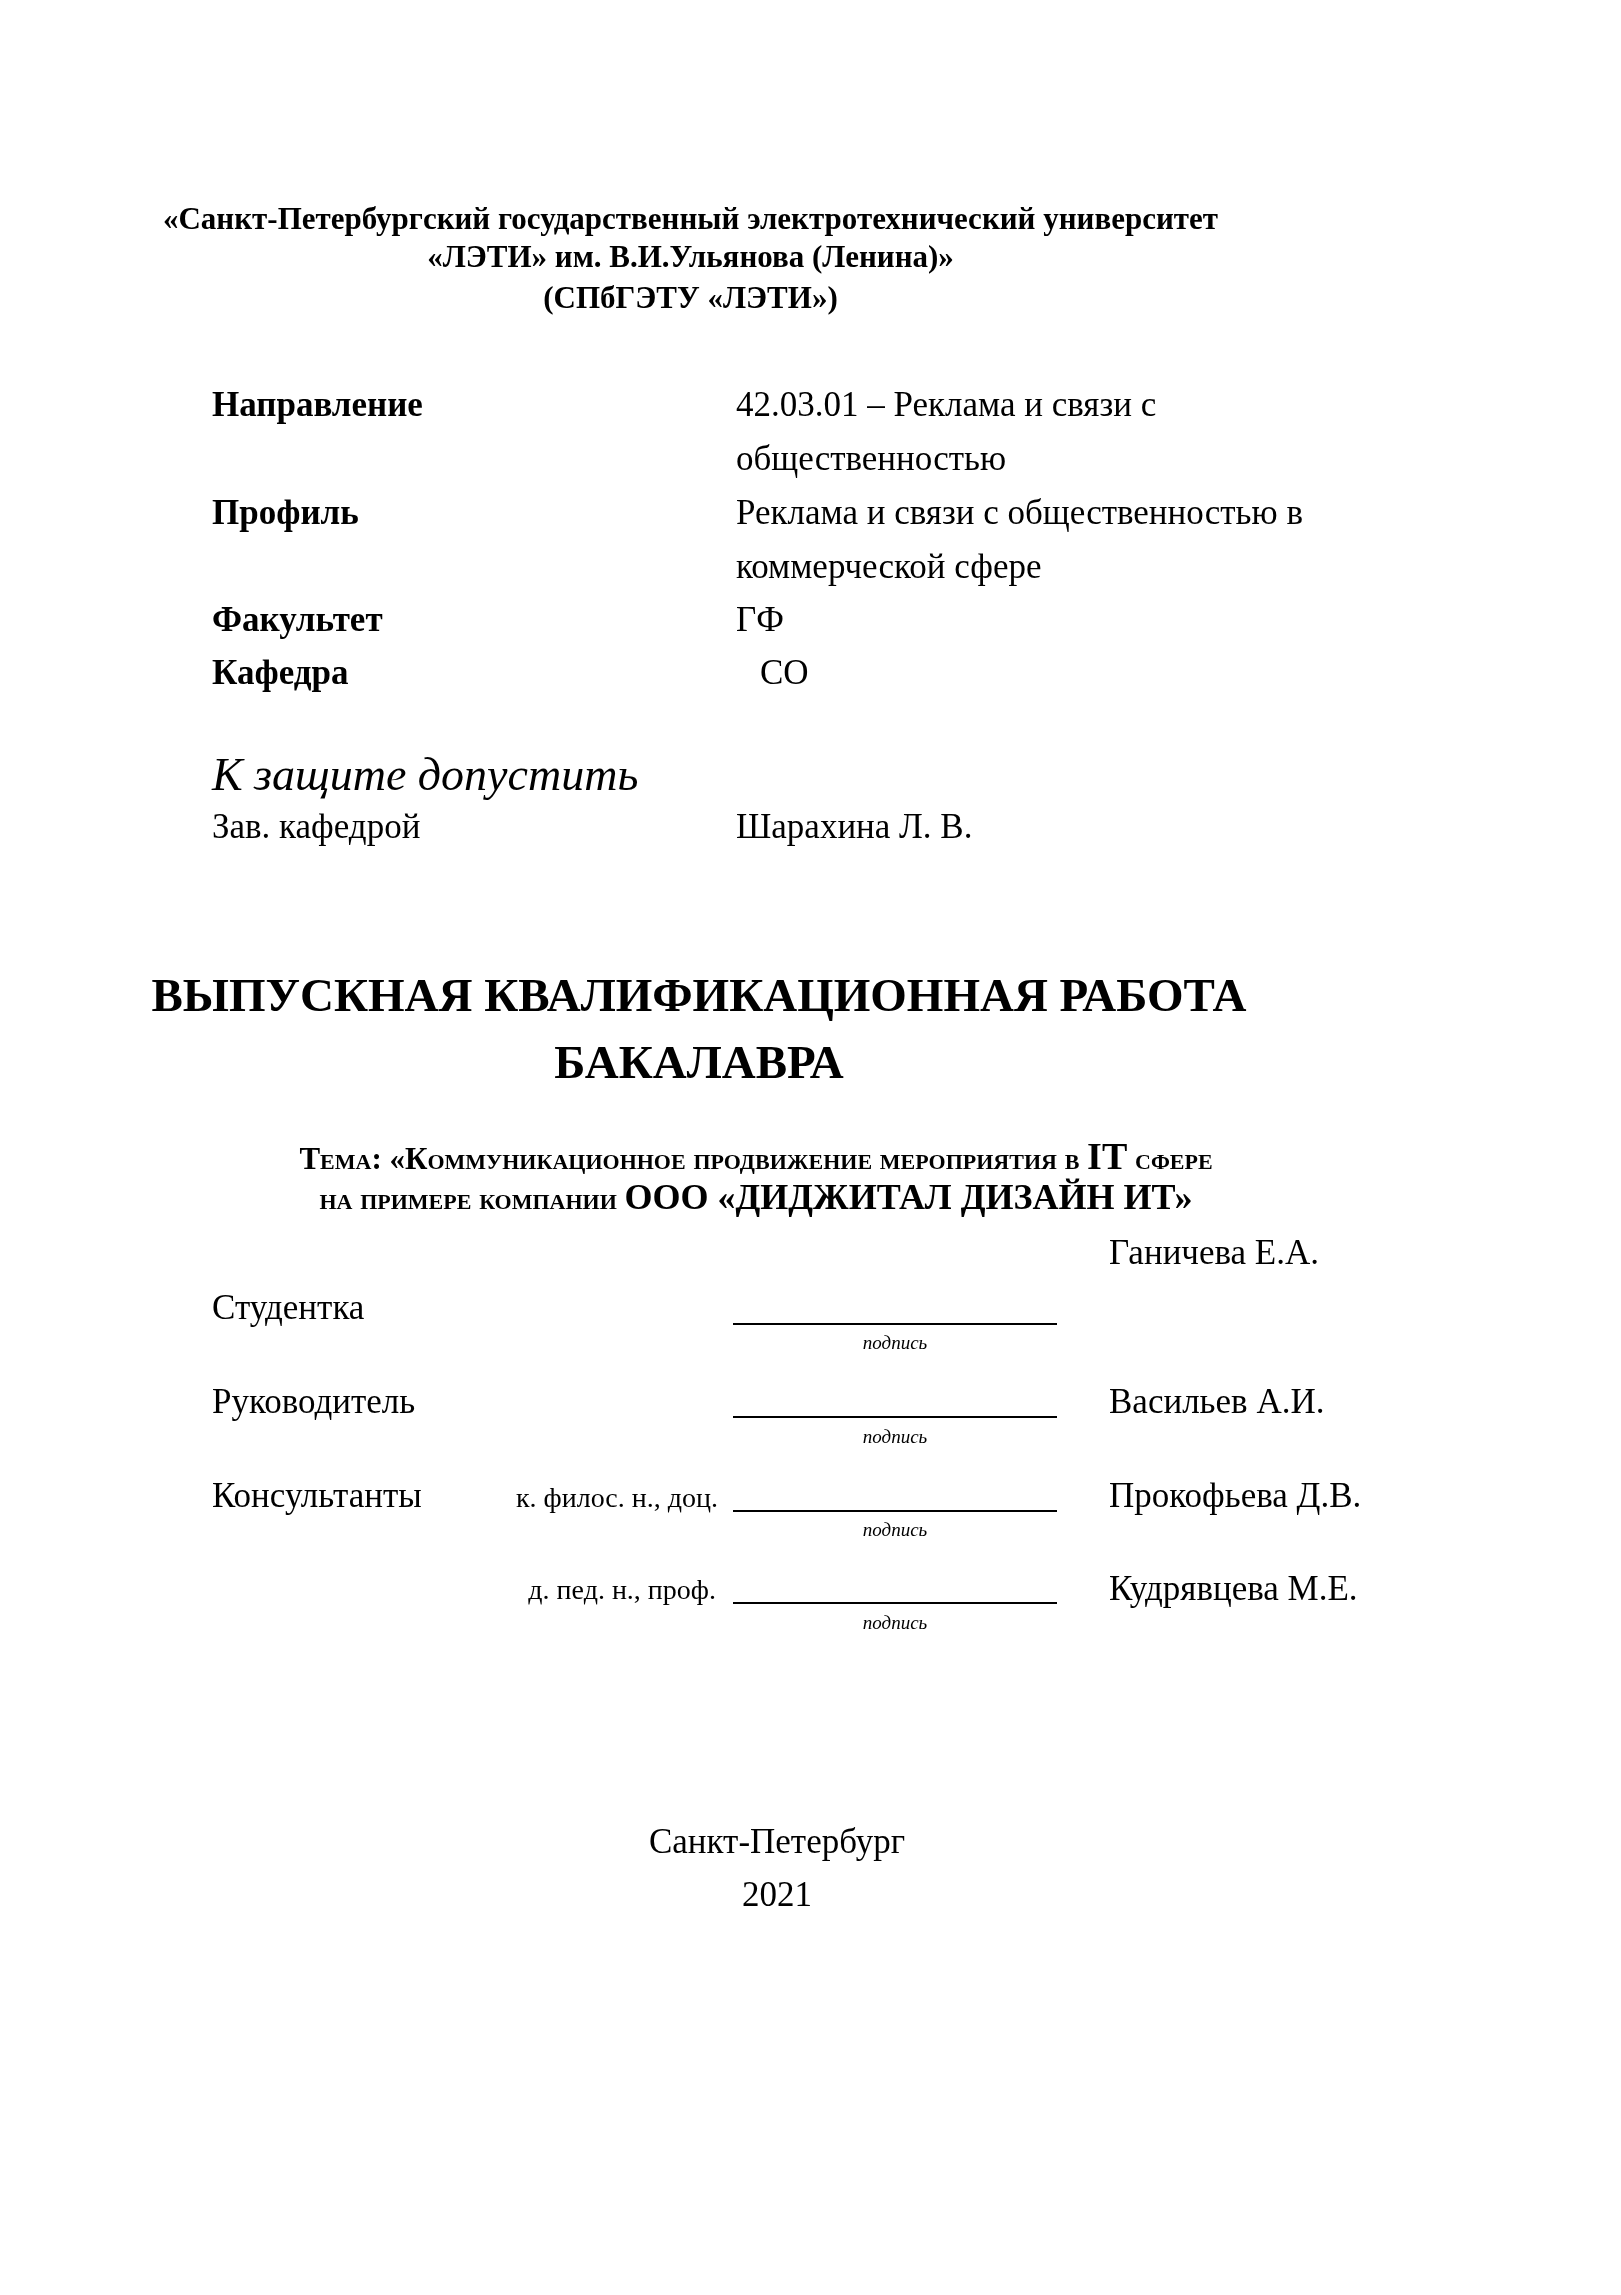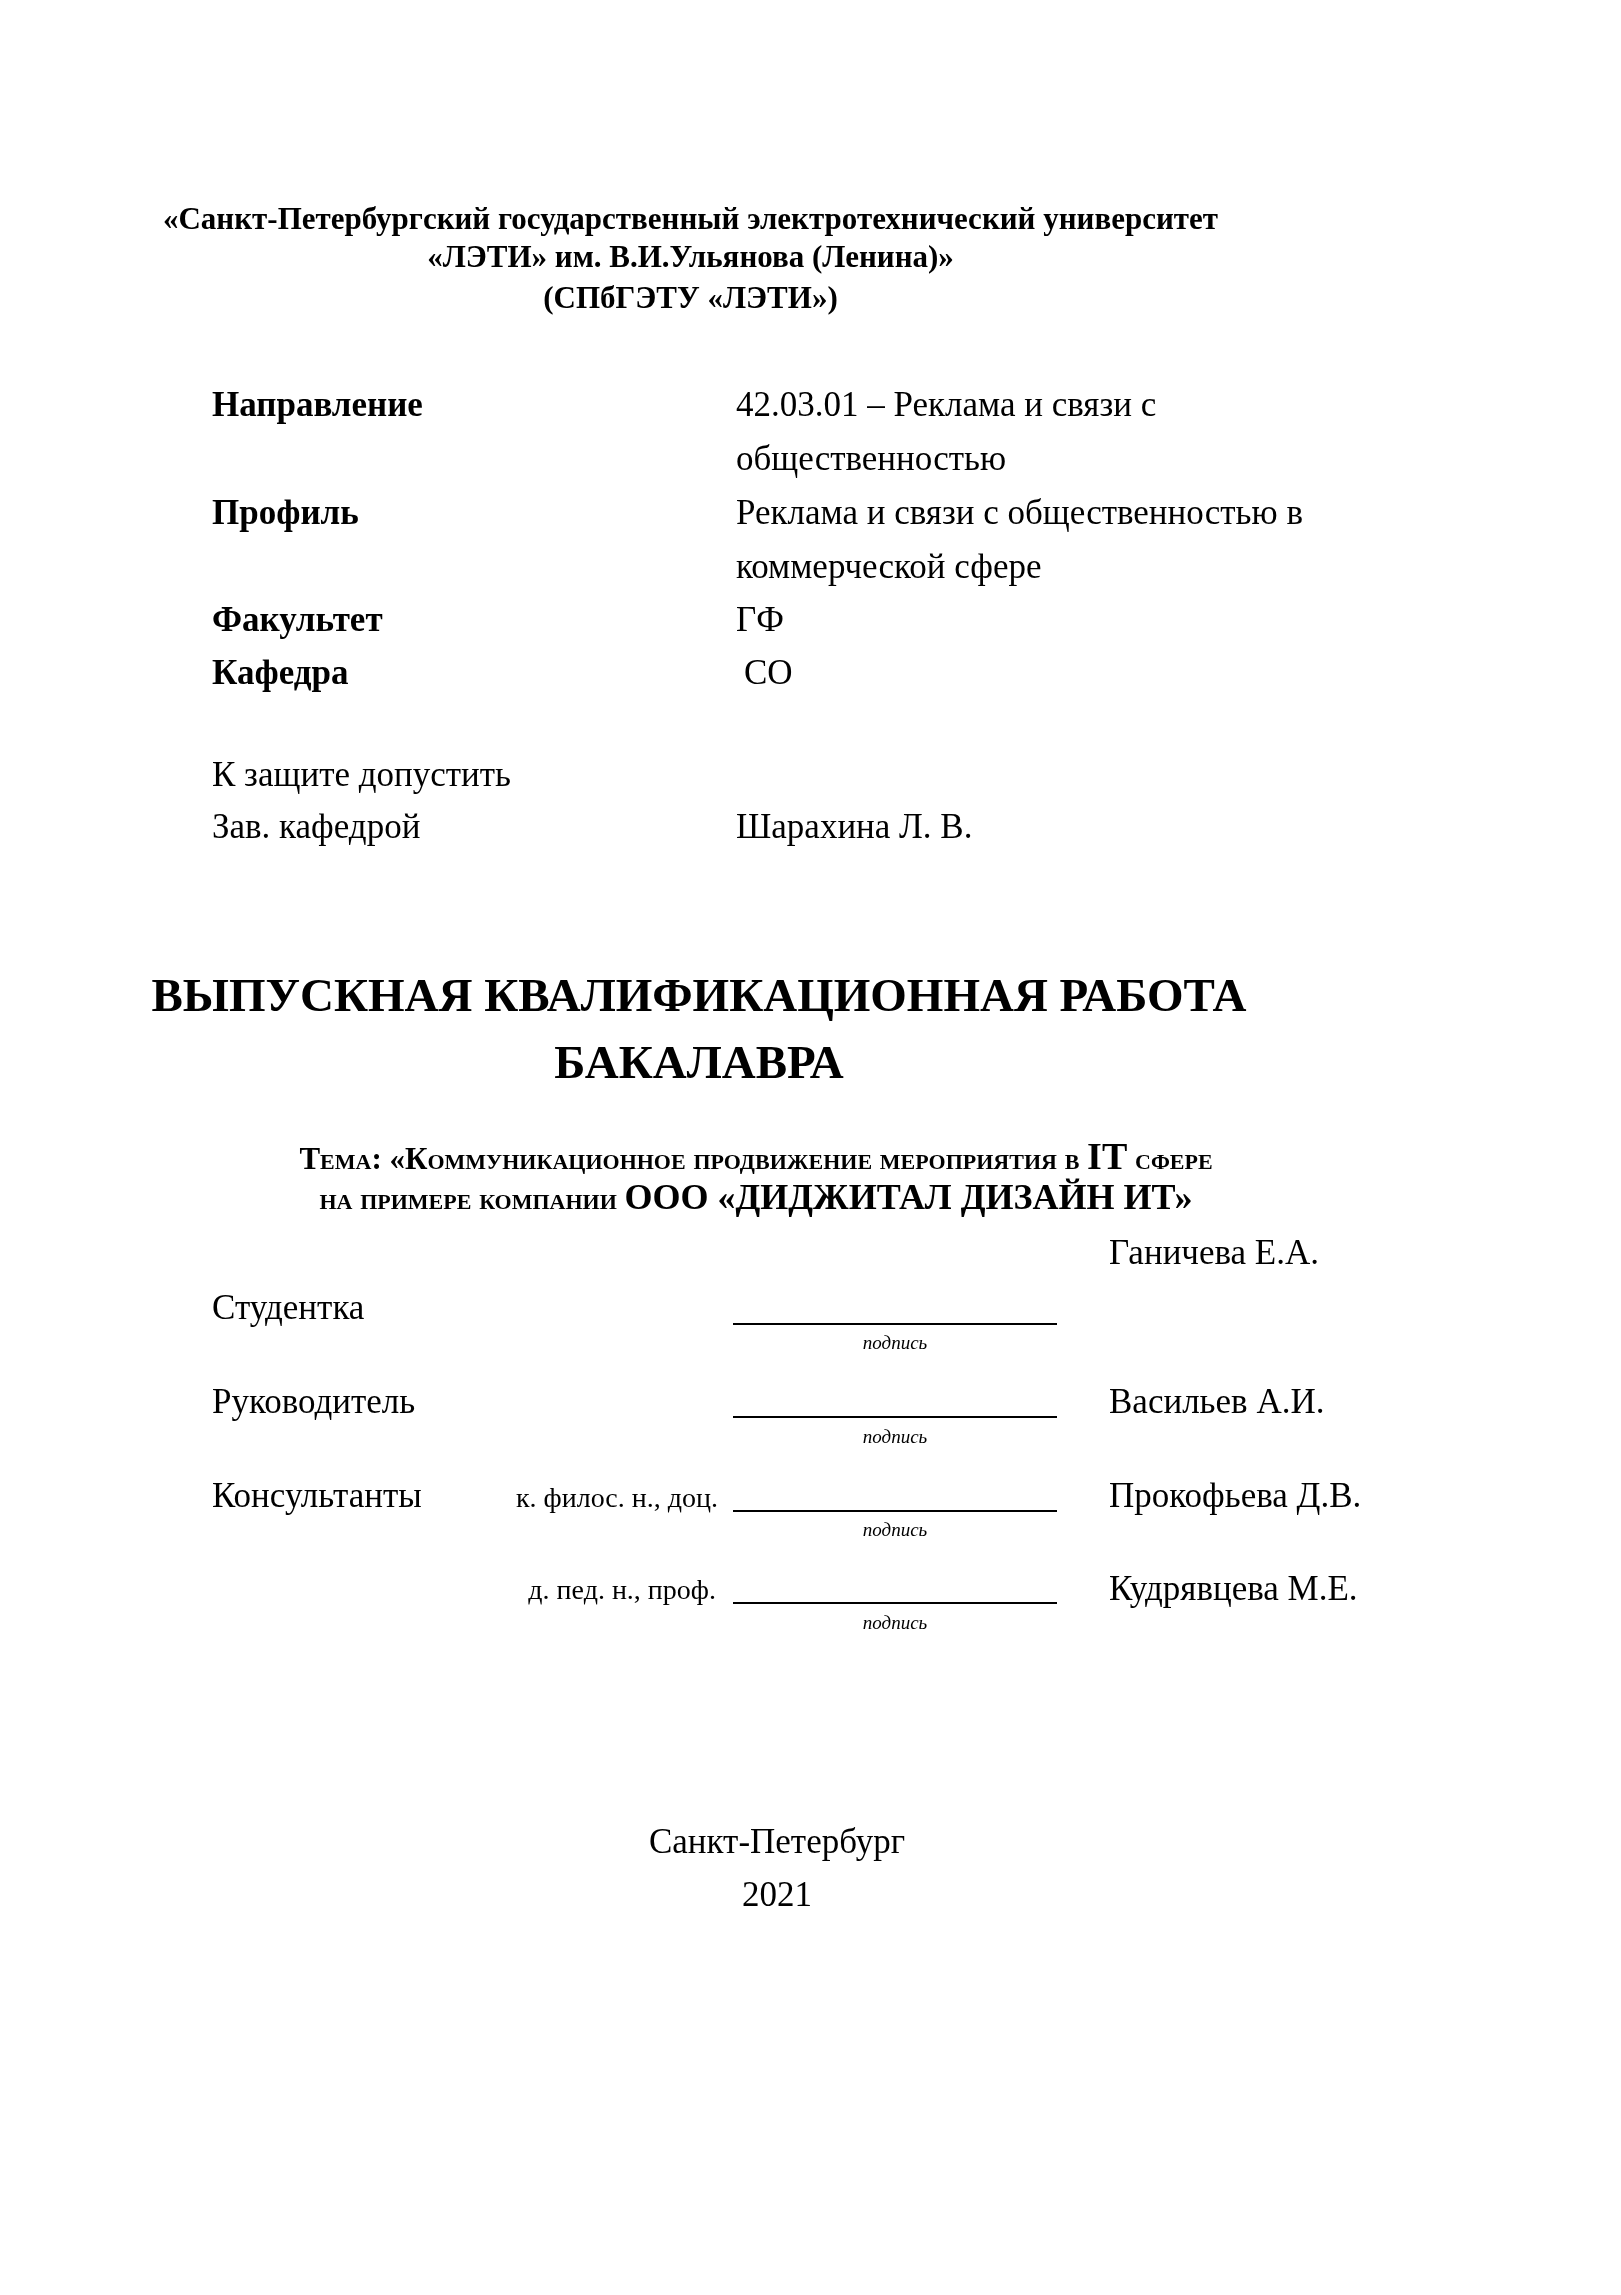--- a/index.html
+++ b/index.html
@@ -23,21 +23,21 @@
       left: 0; width: 1381px;
       text-align: center;
       font-weight: bold;
       font-size: 31px;
       line-height: 38px;
     }
 
     
     .lbl-bold { font-weight: bold; font-size: 35px; line-height: 41px; }
     .val { font-size: 35px; line-height: 41px; }
-    .ital { font-size: 35px; line-height: 41px; }
+    .ital { font-style: italic; font-size: 46px; line-height: 41px; }
 
     
     .title {
       position: absolute;
       left: 0; width: 1398px;
       text-align: center;
       font-weight: bold;
       font-size: 47px;
       line-height: 55px;
     }
@@ -97,21 +97,21 @@
   <div class="abs val" style="left:736px; top:438px;">общественностью</div>
 
   <div class="abs lbl-bold" style="left:212px; top:492px;">Профиль</div>
   <div class="abs val" style="left:736px; top:492px;">Реклама и связи с общественностью в</div>
   <div class="abs val" style="left:736px; top:546px;">коммерческой сфере</div>
 
   <div class="abs lbl-bold" style="left:212px; top:599px;">Факультет</div>
   <div class="abs val" style="left:736px; top:599px;">ГФ</div>
 
   <div class="abs lbl-bold" style="left:212px; top:652px;">Кафедра</div>
-  <div class="abs val" style="left:744px; top:652px;text-align:center;">СО</div>
+  <div class="abs val" style="left:760px; top:652px;text-align:center;">СО</div>
 </div>
 
 <div>
   <div class="abs ital" style="left:212px; top:754px;">К защите допустить</div>
   <div class="abs val" style="left:212px; top:806px;">Зав. кафедрой</div>
   <div class="abs val" style="left:736px; top:806px;">Шарахина Л. В.</div>
 </div>
 
 <div>
   <div class="title" style="top:968px;">ВЫПУСКНАЯ КВАЛИФИКАЦИОННАЯ РАБОТА</div>

